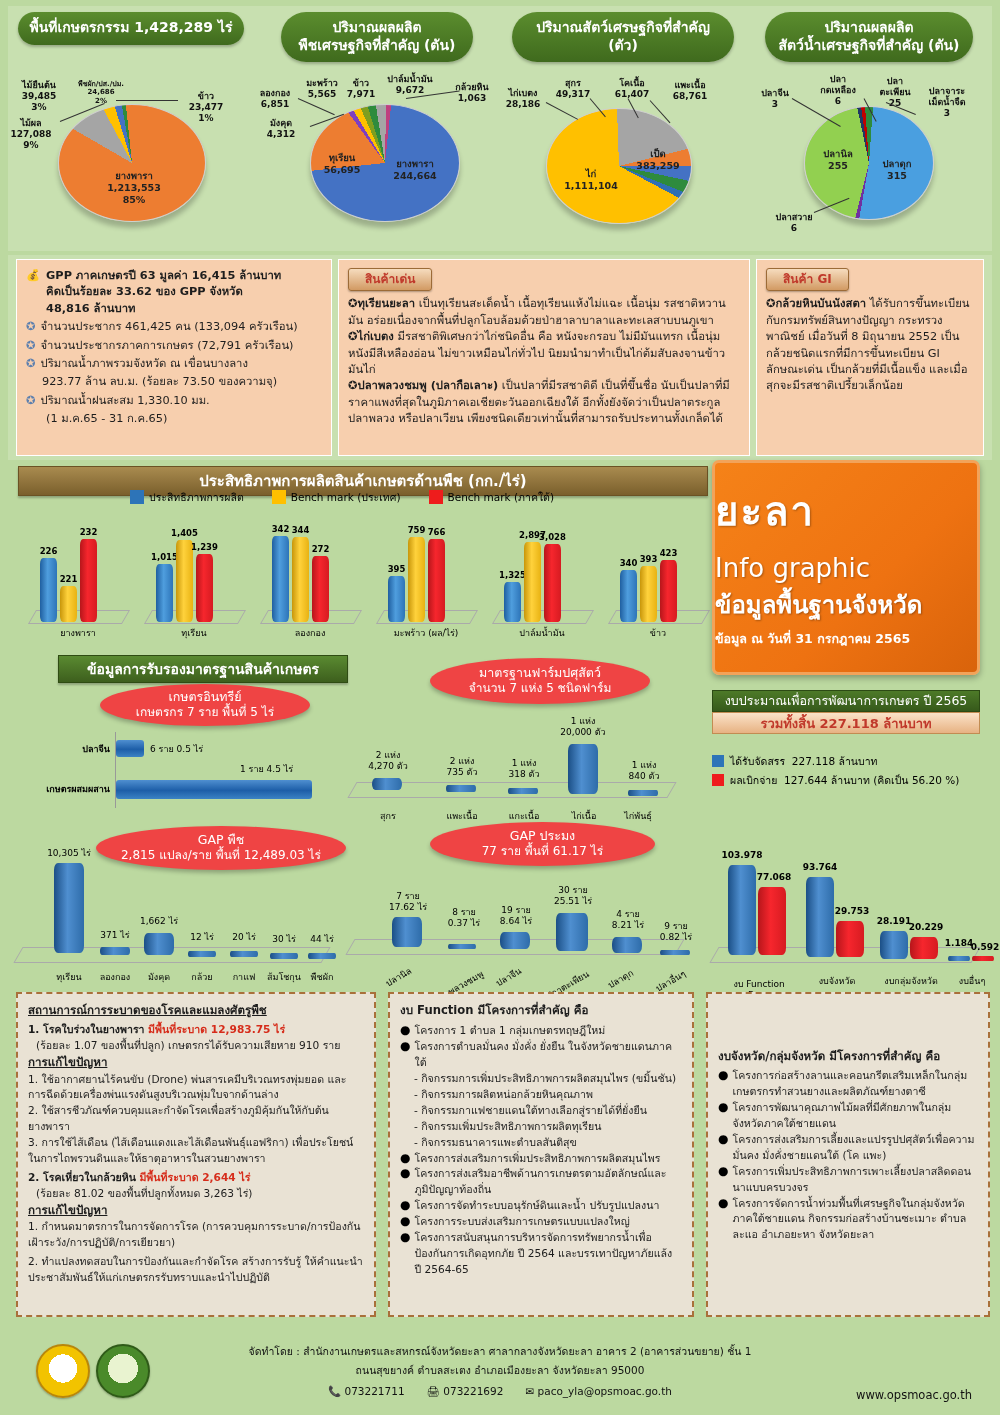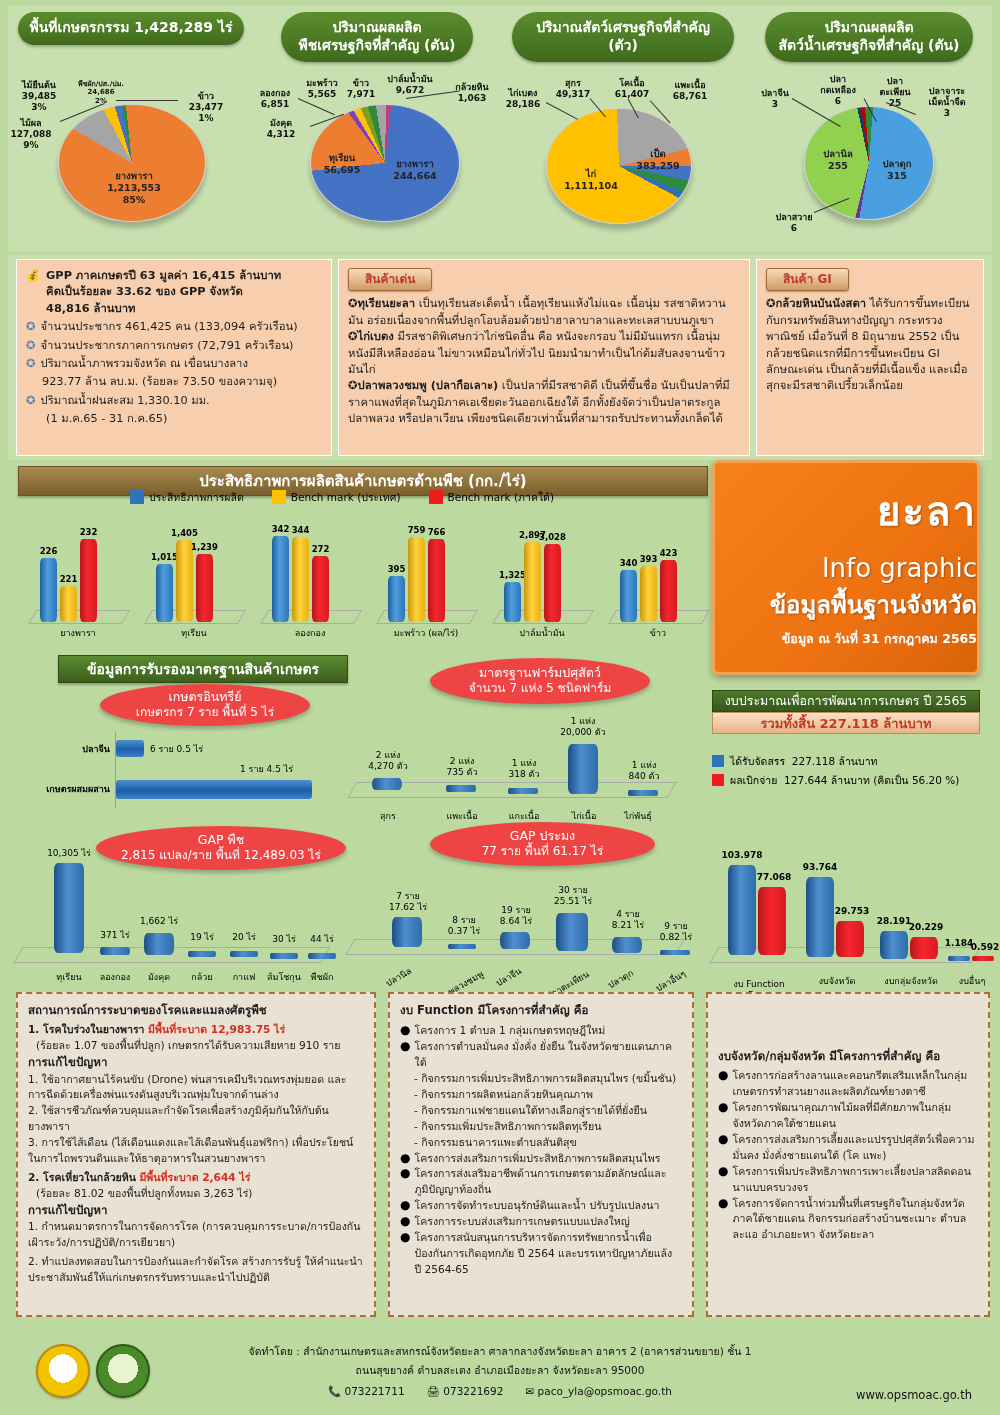--- a/index.html
+++ b/index.html
@@ -42,21 +42,21 @@
   .grp{position:absolute;bottom:18px;display:flex;align-items:flex-end;gap:3px}
   .cyl{width:17px;border-radius:3px/6px;position:relative}
   .cyl.b1{background:linear-gradient(90deg,#1f5fa0,#4f9ede 45%,#2d74b8)}
   .cyl.b2{background:linear-gradient(90deg,#c8960a,#ffd23c 45%,#e8b212)}
   .cyl.b3{background:linear-gradient(90deg,#b7161b,#f6262d 45%,#d61b21)}
   .vlab{position:absolute;bottom:100%;left:50%;transform:translateX(-50%);font-size:8.5px;font-weight:bold;white-space:nowrap;margin-bottom:2px}
   .catlab{position:absolute;bottom:0;left:50%;transform:translateX(-50%);font-size:9px;white-space:nowrap}
   .base{position:absolute;bottom:16px;border:1px solid #aaa;height:14px;transform:skewX(-30deg)}
 
   
-  .orange{position:absolute;left:712px;top:460px;width:268px;height:215px;background:linear-gradient(135deg,#f58218,#ee7211 60%,#d9630b);border:3px solid #f2a35a;border-radius:7px;color:#fff;text-align:right;box-shadow:0 3px 6px rgba(0,0,0,.3);padding-top:16px}
+  .orange{position:absolute;left:712px;top:460px;width:268px;height:215px;background:linear-gradient(135deg,#f58218,#ee7211 60%,#d9630b);border:3px solid #f2a35a;border-radius:7px;color:#fff;text-align:left;box-shadow:0 3px 6px rgba(0,0,0,.3);padding-top:16px}
   .orange .t1{font-size:40px;font-weight:bold;letter-spacing:2px;text-shadow:1px 1px 2px rgba(0,0,0,.3)}
   .orange .t2{font-size:26px;margin-top:10px;text-shadow:1px 1px 2px rgba(0,0,0,.3)}
   .orange .t3{font-size:24px;font-weight:bold;margin-top:2px;text-shadow:1px 1px 2px rgba(0,0,0,.3)}
   .orange .t4{font-size:12.5px;font-weight:bold;margin-top:5px}
 
   .greenbar2{position:absolute;left:712px;top:690px;width:268px;height:22px;background:linear-gradient(180deg,#4d7a28,#36591b);color:#fff;font-size:12.5px;display:flex;align-items:center;justify-content:center;border:1px solid #2c4a14}
   .peachbar{position:absolute;left:712px;top:712px;width:268px;height:22px;background:linear-gradient(180deg,#fbe3c9,#e7b283);color:#c0392b;font-weight:bold;font-size:13px;display:flex;align-items:center;justify-content:center;border:1px solid #c28c52}
   .budlegend{position:absolute;left:712px;top:752px;font-size:10.5px;line-height:1.85}
   .budlegend .sw{width:12px;height:12px;display:inline-block;margin-right:6px;vertical-align:-2px}
 
@@ -68,21 +68,21 @@
 
   
   .mini{position:absolute}
   .hbar{position:absolute;background:linear-gradient(180deg,#4f8fd0,#1d5ea8 55%,#3b82c4);border-radius:3px}
   .mlab{position:absolute;font-size:9px;white-space:nowrap;text-align:center;line-height:1.25}
   .vcyl{position:absolute;background:linear-gradient(90deg,#1b4f86,#4f8fd0 45%,#2e6ca9);border-radius:4px/7px}
   .vcylred{position:absolute;background:linear-gradient(90deg,#b7161b,#f6262d 45%,#d61b21);border-radius:4px/7px}
 
   
   .dbox{position:absolute;background:#e9e2d4;border:2px dashed #a9703a;padding:8px 10px;font-size:10.6px;line-height:1.5;color:#1c1c1c}
-  .dbox .hd{font-weight:bold;font-size:11.6px;}
+  .dbox .hd{font-weight:bold;font-size:11.6px;text-decoration:underline}
   .dbox .hd2{font-weight:bold;font-size:11.6px}
   .red{color:#d62c1a;font-weight:bold}
   .bl{display:flex;gap:4px}
   .dot{color:#000;font-size:12px;line-height:1.2}
 
   
   .footer{position:absolute;left:0;top:1330px;width:1000px;height:85px;background:#bcd9a0}
   .seal{position:absolute;border-radius:50%;box-shadow:0 1px 2px rgba(0,0,0,.3)}
   .foot-txt{position:absolute;font-size:10.5px;color:#111;line-height:1.8;text-align:center}
   .foot-contact{display:flex;gap:22px;justify-content:center;align-items:center;font-size:10.5px;margin-top:2px}
@@ -469,21 +469,21 @@
 
     <div class="vcyl" style="left:90px;bottom:26px;width:30px;height:8px"></div>
     <div class="mlab" style="left:78px;bottom:40px;width:54px">371 ไร่</div>
     <div class="mlab" style="left:78px;bottom:-2px;width:54px">ลองกอง</div>
 
     <div class="vcyl" style="left:134px;bottom:26px;width:30px;height:22px"></div>
     <div class="mlab" style="left:122px;bottom:54px;width:54px">1,662 ไร่</div>
     <div class="mlab" style="left:122px;bottom:-2px;width:54px">มังคุด</div>
 
     <div class="vcyl" style="left:178px;bottom:24px;width:28px;height:6px"></div>
-    <div class="mlab" style="left:166px;bottom:38px;width:52px">19 ไร่</div>
+    <div class="mlab" style="left:166px;bottom:38px;width:52px">12 ไร่</div>
     <div class="mlab" style="left:166px;bottom:-2px;width:52px">กล้วย</div>
 
     <div class="vcyl" style="left:220px;bottom:24px;width:28px;height:6px"></div>
     <div class="mlab" style="left:208px;bottom:38px;width:52px">20 ไร่</div>
     <div class="mlab" style="left:208px;bottom:-2px;width:52px">กาแฟ</div>
 
     <div class="vcyl" style="left:260px;bottom:22px;width:28px;height:6px"></div>
     <div class="mlab" style="left:248px;bottom:36px;width:52px">30 ไร่</div>
     <div class="mlab" style="left:246px;bottom:-2px;width:56px">ส้มโชกุน</div>
 
@@ -497,21 +497,21 @@
     <span class="e2">77 ราย พื้นที่ 61.17 ไร่</span>
   </div>
   <div class="mini" style="left:340px;top:860px;width:360px;height:125px">
     <div class="base" style="left:10px;bottom:30px;width:330px;height:16px"></div>
 
     <div class="vcyl" style="left:52px;bottom:38px;width:30px;height:30px"></div>
     <div class="mlab" style="left:40px;bottom:72px;width:56px"><span>7 ราย</span><br><span>17.62 ไร่</span></div>
     <div class="mlab" style="left:32px;bottom:2px;width:54px;transform:rotate(-30deg)">ปลานิล</div>
 
     <div class="vcyl" style="left:108px;bottom:36px;width:28px;height:5px"></div>
-    <div class="mlab" style="left:96px;bottom:48px;width:56px"><span>8 ราย</span><br><span>0.37 ไร่</span></div>
+    <div class="mlab" style="left:96px;bottom:56px;width:56px"><span>8 ราย</span><br><span>0.37 ไร่</span></div>
     <div class="mlab" style="left:82px;bottom:-8px;width:74px;transform:rotate(-30deg)">ปลาพลวงชมพู</div>
 
     <div class="vcyl" style="left:160px;bottom:36px;width:30px;height:17px"></div>
     <div class="mlab" style="left:148px;bottom:58px;width:56px"><span>19 ราย</span><br><span>8.64 ไร่</span></div>
     <div class="mlab" style="left:142px;bottom:2px;width:54px;transform:rotate(-30deg)">ปลาจีน</div>
 
     <div class="vcyl" style="left:216px;bottom:34px;width:32px;height:38px"></div>
     <div class="mlab" style="left:202px;bottom:78px;width:62px"><span>30 ราย</span><br><span>25.51 ไร่</span></div>
     <div class="mlab" style="left:194px;bottom:-6px;width:68px;transform:rotate(-30deg)">ปลาตะเพียน</div>
 

